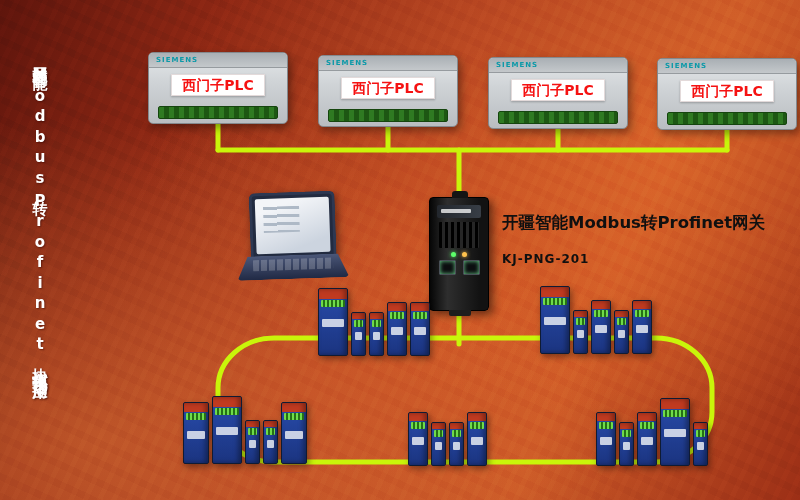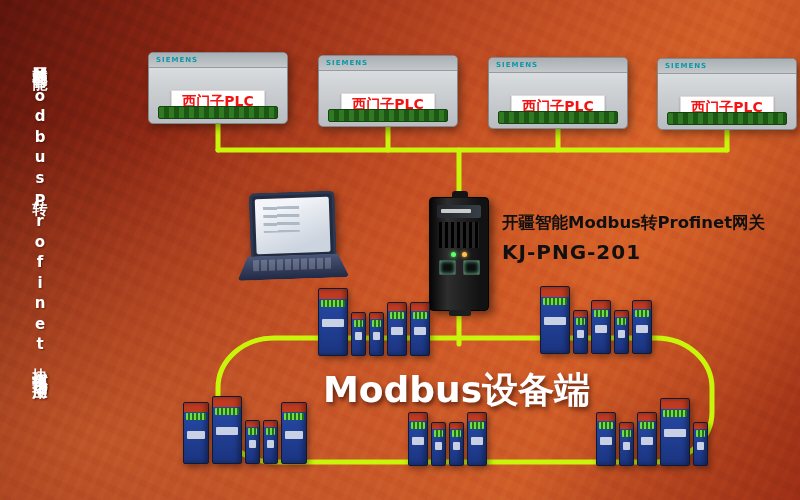--- a/index.html
+++ b/index.html
@@ -37,21 +37,21 @@
     position:absolute; width:140px; height:72px; z-index:2;
     background:linear-gradient(180deg,#e5e8ea 0%,#d0d4d7 40%,#b9bdc1 100%);
     border:1px solid #84898e; border-radius:5px;
     box-shadow:3px 4px 8px rgba(0,0,0,.38); overflow:hidden;
   }
   .plc-top {
     height:15px; background:linear-gradient(180deg,#a9afb4,#c4c8cb);
     border-bottom:1px solid #969b9f; display:flex; align-items:center; padding-left:7px;
   }
   .plc-brand { font-size:7px; color:#0a99a8; letter-spacing:1px; font-weight:bold; }
-  .plc-mid { display:flex; justify-content:center; margin-top:22px; }
+  .plc-mid { display:flex; justify-content:center; margin-top:6px; }
   .plc-label {
     background:#ffffff; border:1px solid #e3dada; color:#f51212; font-weight:bold;
     font-size:14px; line-height:1; padding:3px 10px; white-space:nowrap;
     box-shadow:0 1px 2px rgba(0,0,0,.25);
   }
   .plc::after {
     content:""; position:absolute; bottom:4px; left:9px; right:9px; height:11px;
     background:repeating-linear-gradient(90deg,#2f7a22 0 5px,#1d5713 5px 10px);
     border:1px solid #15450e; border-radius:2px;
   }
@@ -94,21 +94,21 @@
   .gw-leds { display:flex; gap:6px; justify-content:center; margin:4px 0 3px; }
   .gw-led { width:5px; height:5px; border-radius:50%; }
   .gw-led.green { background:#5cff6a; box-shadow:0 0 4px #5cff6a; }
   .gw-led.amber { background:#ffc24d; box-shadow:0 0 4px #ffc24d; }
   .gw-ports { display:flex; gap:7px; justify-content:center; margin-top:3px; }
   .gw-port { width:17px; height:15px; background:#0b0d0f; border:1px solid #4a5158; box-shadow:inset 0 0 4px rgba(130,255,170,.8); border-radius:1px; }
 
   
   .gw-caption { position:absolute; left:502px; top:212px; width:292px; z-index:2; color:#101010; }
   .gw-caption .line1 { font-size:16.5px; font-weight:bold; white-space:nowrap; }
-  .gw-caption .line2 { font-size:20px; font-weight:bold; margin-top:6px; letter-spacing:1px; }
+  .gw-caption .line2 { font-size:12px; font-weight:bold; margin-top:18px; letter-spacing:1px; }
 
   
   .cluster { position:absolute; display:flex; align-items:flex-end; gap:3px; z-index:2; filter:drop-shadow(2px 3px 3px rgba(0,0,0,.38)); }
   .mod {
     position:relative; border:1px solid #0f1b34; border-radius:2px;
     background:linear-gradient(180deg,#c03a20 0%,#c03a20 15%,#2648a4 15%,#1b3480 100%);
     box-shadow:inset -3px 0 5px rgba(0,0,0,.35);
   }
   .mod::before {
     content:""; position:absolute; top:17%; left:2px; right:2px; height:7px;
@@ -237,14 +237,13 @@
     <div class="mod m-md"></div>
   </div>
   <div class="cluster" style="left:596px; top:398px; height:68px;">
     <div class="mod m-md"></div>
     <div class="mod m-sm"></div>
     <div class="mod m-md"></div>
     <div class="mod m-xl"></div>
     <div class="mod m-sm"></div>
   </div>
 
-  <div class="zone-label">Modbus设备端</div>
 </div>
 
 </body></html>

